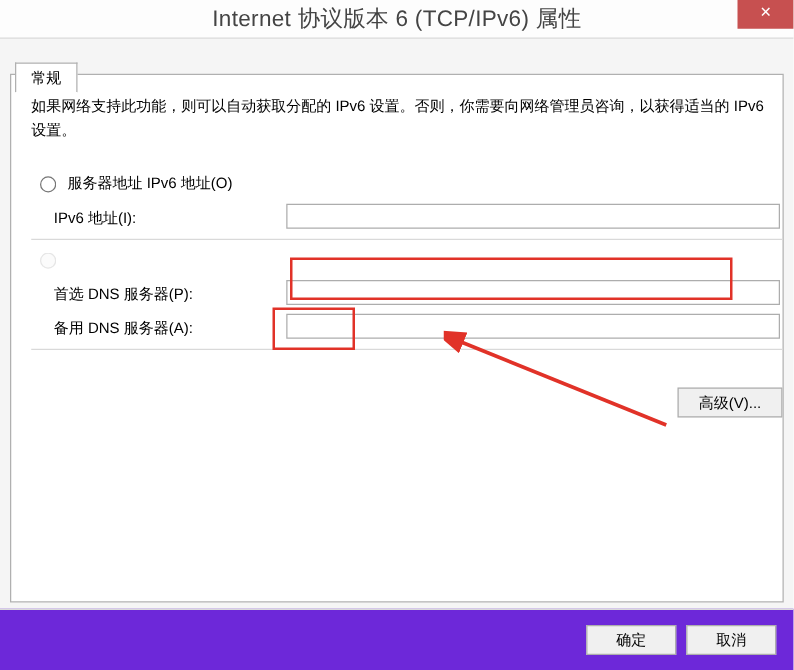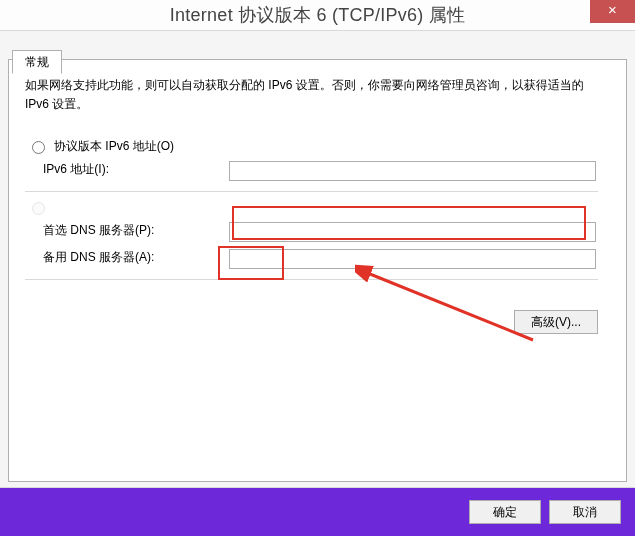--- a/index.html
+++ b/index.html
@@ -76,40 +76,40 @@
     border-bottom: 1px solid #fff;
     background: #fff;
     z-index: 2;
   }
   .tabpanel {
     position: absolute;
     left: 8px; right: 8px;
     top: 29px; bottom: 6px;
     border: 1px solid #b0b0b0;
     background: #fff;
-    padding: 16px 28px 10px 16px;
+    padding: 16px 0 10px 16px;
     box-sizing: border-box;
   }
   .intro {
     line-height: 1.55;
     margin-bottom: 24px;
   }
   .radio-row {
     display: flex;
     align-items: center;
     gap: 6px;
     margin: 6px 2px;
     height: 18px;
   }
   .radio-row.disabled {
     color: #8e8e8e;
   }
   .field-row {
     display: flex;
-    align-items: flex-start;
+    align-items: flex-end;
     margin: 5px 2px 5px 18px;
     height: 22px;
   }
   .field-label {
     width: 186px;
   }
   .field-input {
     flex: 1;
     height: 20px;
     border: 1px solid #adadad;
@@ -183,21 +183,21 @@
     <div class="tabstrip">
       <div class="tab">常规</div>
     </div>
 
     <div class="tabpanel">
 
       <div class="intro">如果网络支持此功能，则可以自动获取分配的 IPv6 设置。否则，你需要向网络管理员咨询，以获得适当的 IPv6 设置。</div>
 
       <div class="radio-row">
         <input type="radio" name="addr" style="">
-        <span>协议版本 IPv6 地址(O)</span>
+        <span>服务器地址 IPv6 地址(O)</span>
       </div>
 
       <div class="field-row">
         <span class="field-label">IPv6 地址(I):</span>
         <input class="field-input" value="" style="">
       </div>
 
       <div class="hr-after"></div>
 
       <div class="radio-row disabled">

